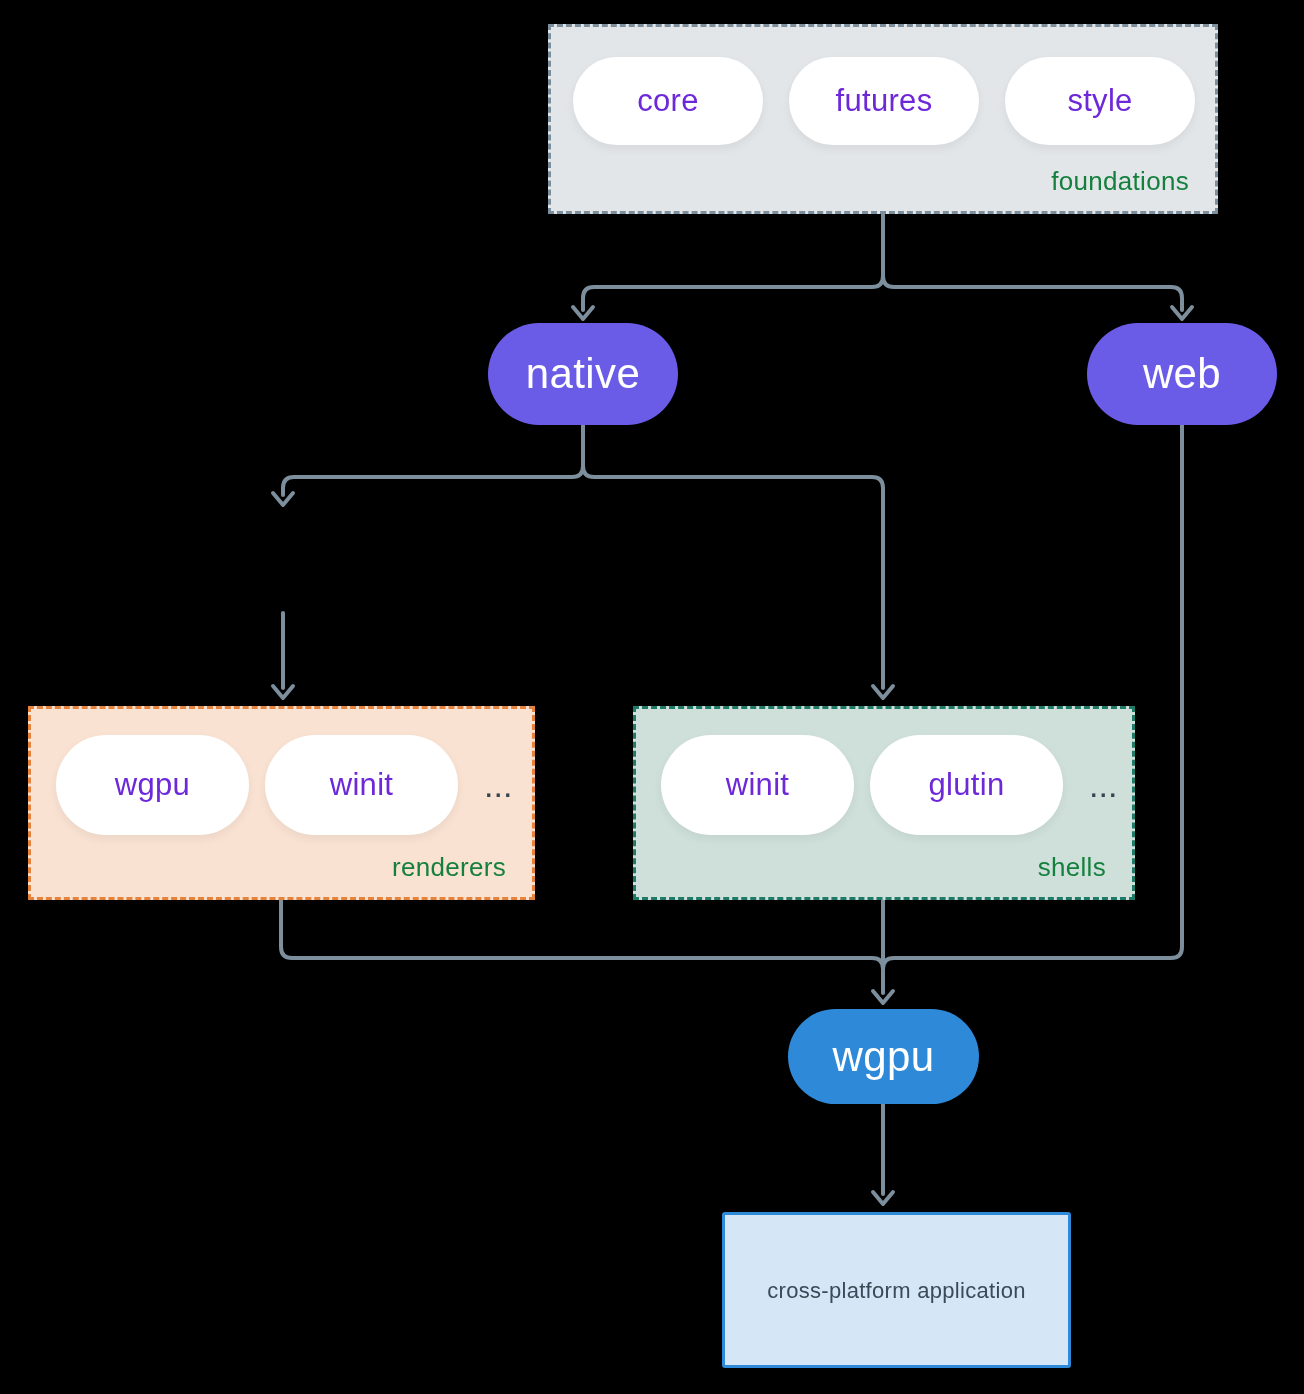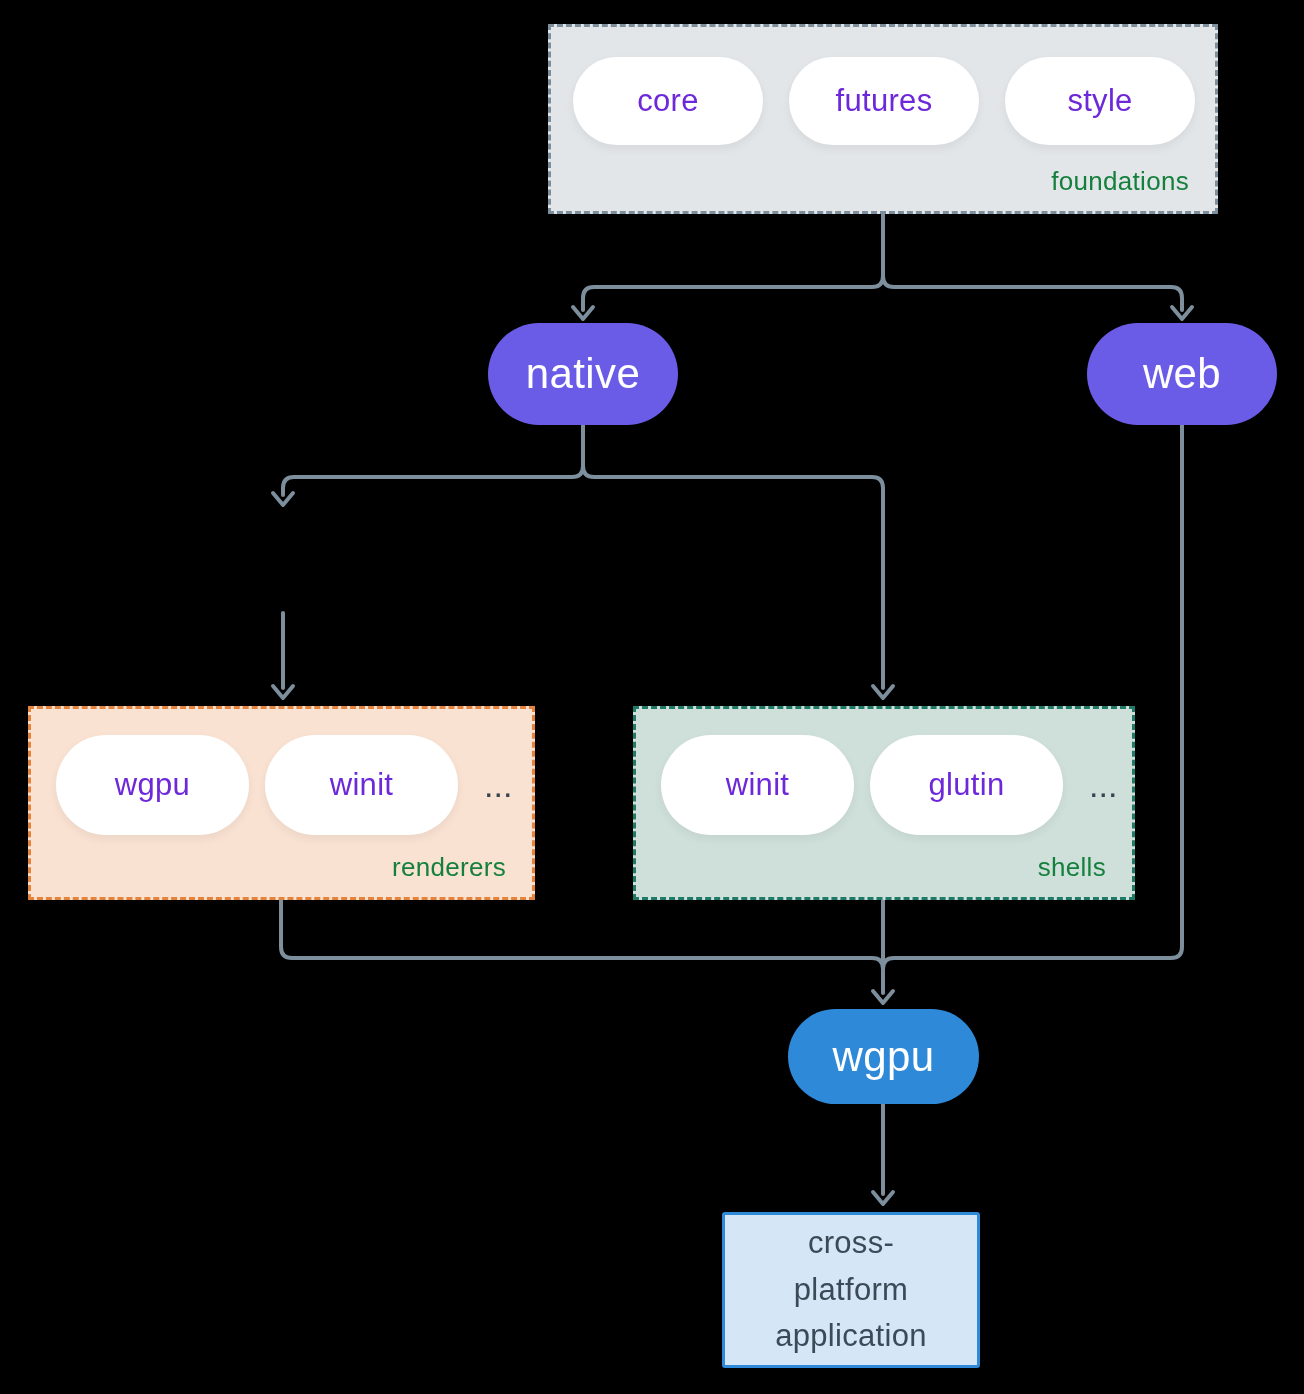--- a/index.html
+++ b/index.html
@@ -54,25 +54,25 @@
     display:flex; align-items:center; justify-content:center;
     border-radius:60px; color:#fff;
     font-size:42px; letter-spacing:.4px;
   }
   .node-native   { left:488px;  top:323px;  width:190px; height:102px; background:#6b5ce8; }
   .node-web      { left:1087px; top:323px;  width:190px; height:102px; background:#6b5ce8; }
   .node-graphics { left:188px;  top:513px;  width:192px; height:100px; background:#e5823c; }
   .node-iced     { left:788px;  top:1009px; width:191px; height:95px;  background:#2e89d8; }
 
   .app-box {
-    position:absolute; left:722px; top:1212px; width:258px; height:156px;
+    position:absolute; left:722px; top:1212px; width:349px; height:156px;
     box-sizing:border-box;
     background:#d5e6f7; border:3px solid #2e89d8; border-radius:3px;
     display:flex; align-items:center; justify-content:center; text-align:center;
-    font-size:31px; color:#3b4a56; line-height:1.5; letter-spacing:.3px;
+    font-size:22px; color:#3b4a56; line-height:1.5; letter-spacing:.3px;
     padding:0 30px;
   }
 </style>
 </head>
 <body>
 
 <div id="canvas">
 
   <svg class="connectors" viewBox="0 0 1304 1394" aria-hidden="true">
 

